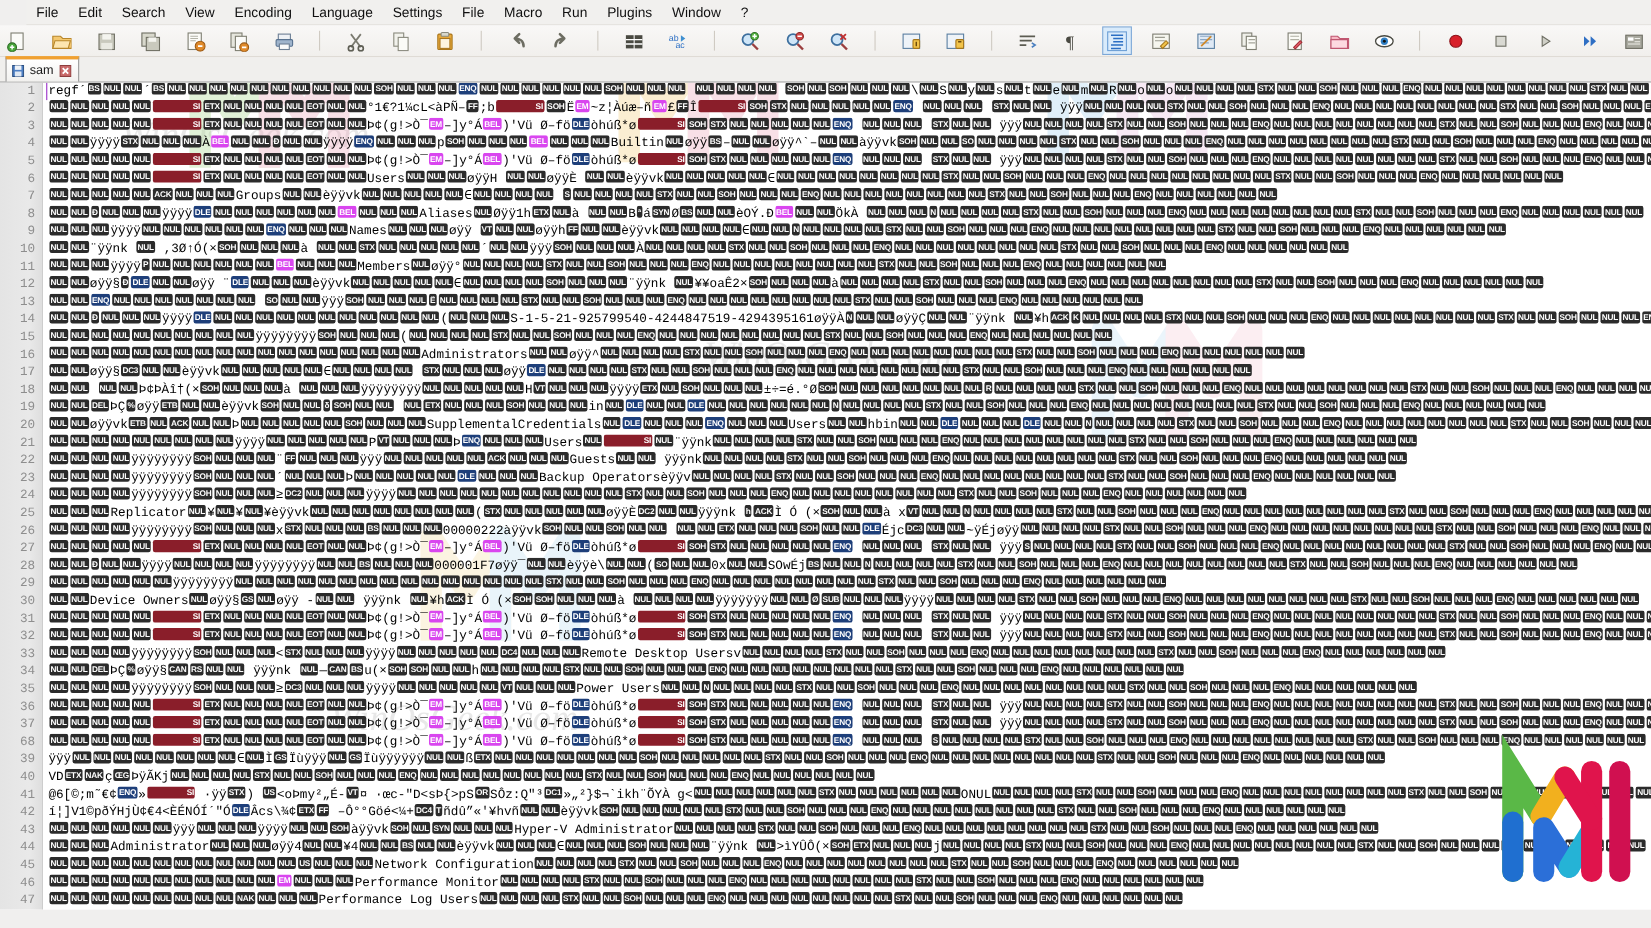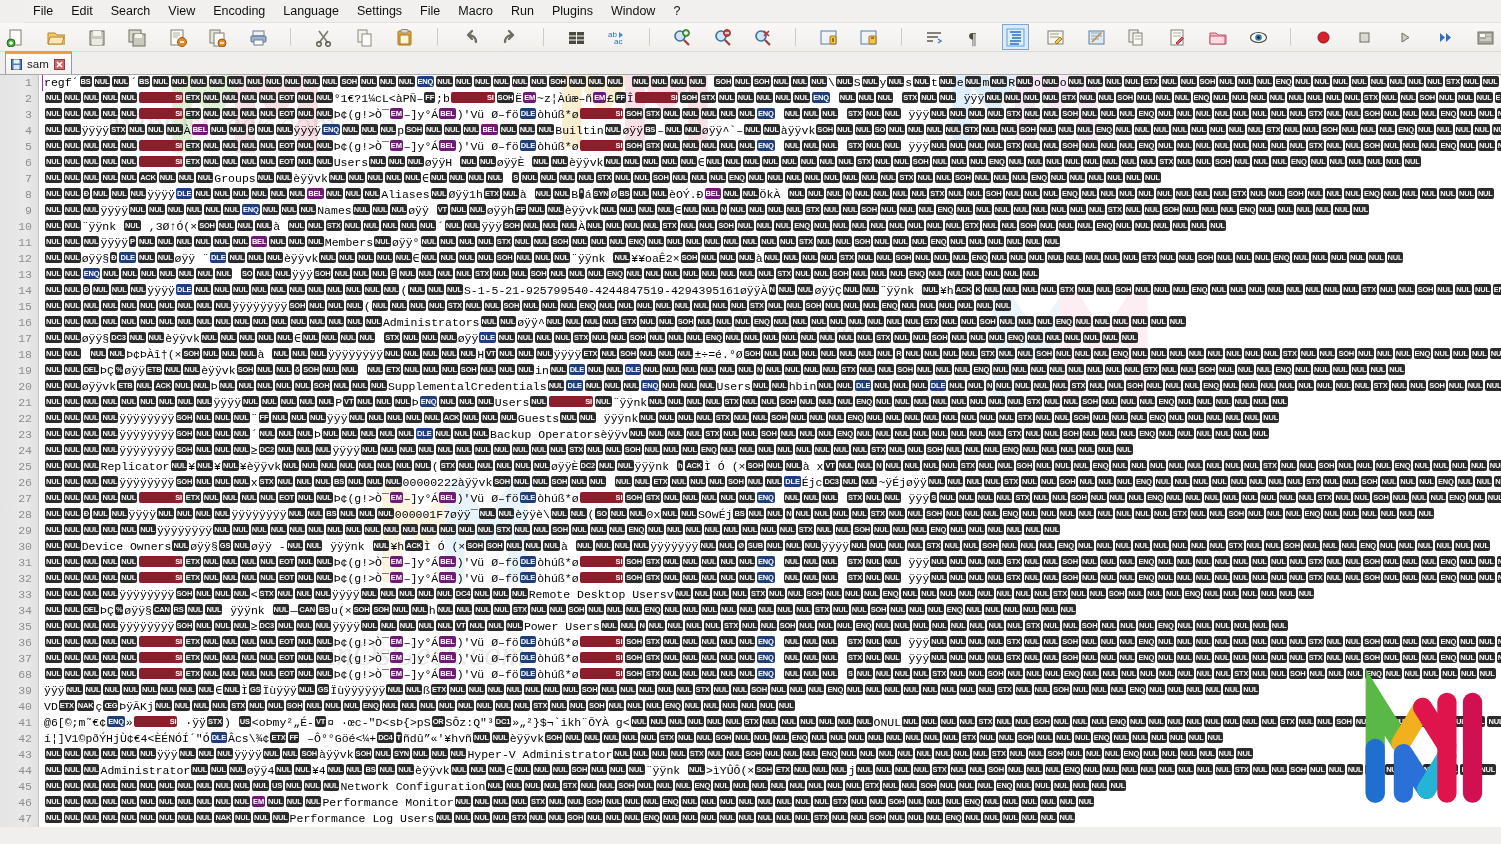--- a/index.html
+++ b/index.html
@@ -70,21 +70,21 @@
     white-space:nowrap;overflow:hidden;z-index:4;
   }
   .row{height:16px;line-height:16px;white-space:nowrap;overflow:hidden;color:#000;}
   
   .cc{
     display:inline-block;background:#2b2b2b;color:#ffffff;
     font-family:"Liberation Sans",sans-serif;font-size:7.5px;font-weight:bold;
     line-height:11px;height:11px;padding:0 1px;margin:0 1px;
     border-radius:2px;vertical-align:2px;letter-spacing:-.2px;
   }
-  .cc.o{background:#701a75;}
+  .cc.o{background:#d946ef;}
   .cc.r{background:#8a1e2a;padding-left:36px;}
   .cc.b{background:#1e3f7a;}
   .asc{color:#000;}
 
   
   .wm{position:absolute;pointer-events:none;z-index:2;}
   .wm-text{
     font-family:"Liberation Serif",serif;font-style:italic;
     color:rgba(120,120,120,.17);white-space:nowrap;
   }

